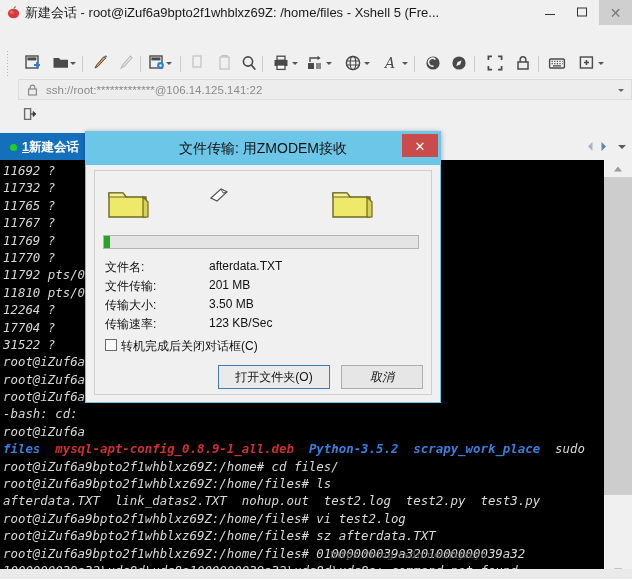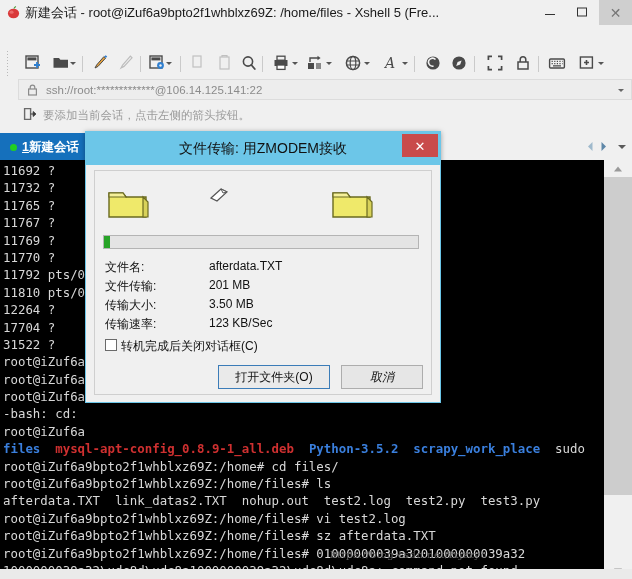--- a/index.html
+++ b/index.html
@@ -89,20 +89,21 @@
     border-left:4px solid transparent;border-right:4px solid transparent;border-top:4.5px solid #5a5a5a;}
 
   
   .terminal{
     position:absolute;left:0;top:160px;width:632px;height:409px;
     background:#000;overflow:hidden;
     font-family:"DejaVu Sans Mono","Liberation Mono",monospace;
     font-size:12.4px;line-height:17.4px;color:#d8d8d8;
     padding:2px 0 0 3px;box-sizing:border-box;
     white-space:pre;
+    font-style:italic;
   }
   .terminal .ln{height:17.4px;white-space:pre;}
   .c-white{color:#d8d8d8;}
   .c-blue{color:#3a7fdd;font-weight:bold;}
   .c-red{color:#cf3030;font-weight:bold;}
   .term-top-border{position:absolute;left:0;top:160px;width:604px;height:2px;background:#1570bc;}
 
   
   .watermark{
     position:absolute;left:330px;top:549px;
@@ -352,21 +353,20 @@
     <div class="addr-caret"></div>
   </div>
 
   <div class="hintbar">
     <div class="hint-icon">
       <svg width="14" height="14" viewBox="0 0 14 14">
         <path d="M1.6 1.6h6v10.8h-6z" fill="none" stroke="#6a6a6a" stroke-width="1.4"></path>
         <path d="M7.6 7h5M10.2 4.6L12.8 7l-2.6 2.4z" fill="#3a3a3a" stroke="#3a3a3a" stroke-width="1"></path>
       </svg>
     </div>
-    <div class="hint-text">要添加当前会话，点击左侧的箭头按钮。</div>
   </div>
 
   <div class="tabbar">
     <div class="tab">
       <span class="tab-dot"></span>
       <span class="tab-label"><span class="tab-num">1</span><span>新建会话</span></span>
     </div>
     <div class="tabnav tabnav-left">
       <svg width="9" height="11" viewBox="0 0 9 11">
           <path d="M6.5 1L2 5.5 6.5 10z" fill="#9fb9cc"></path>

